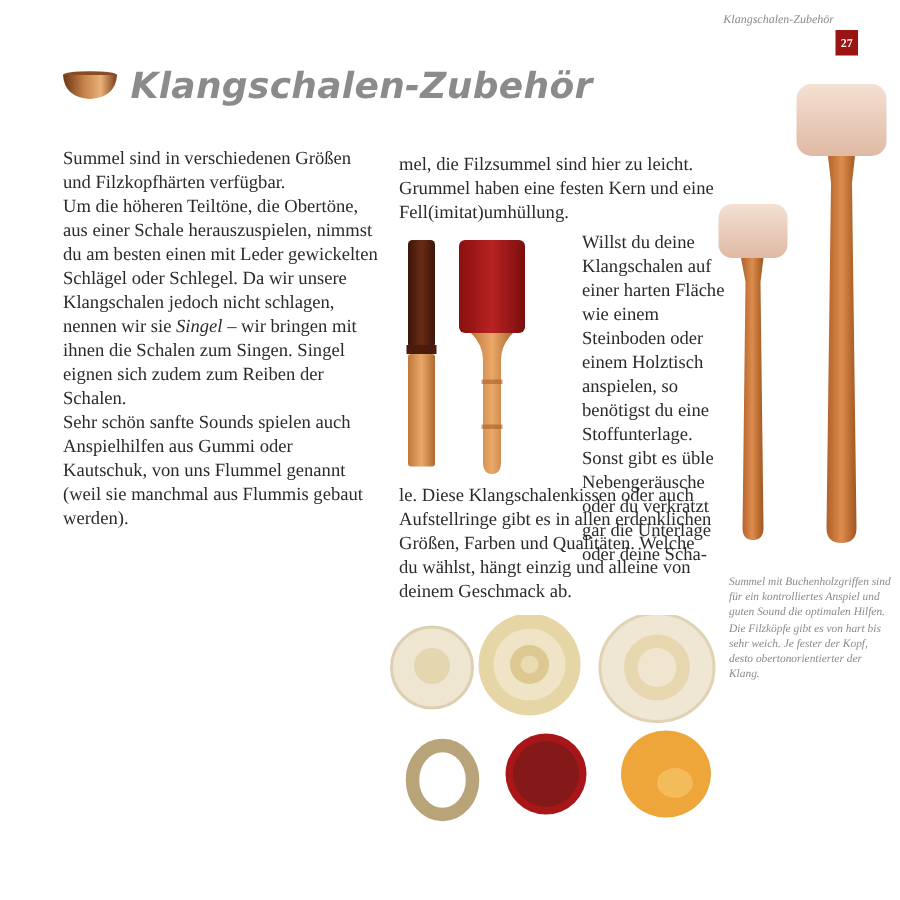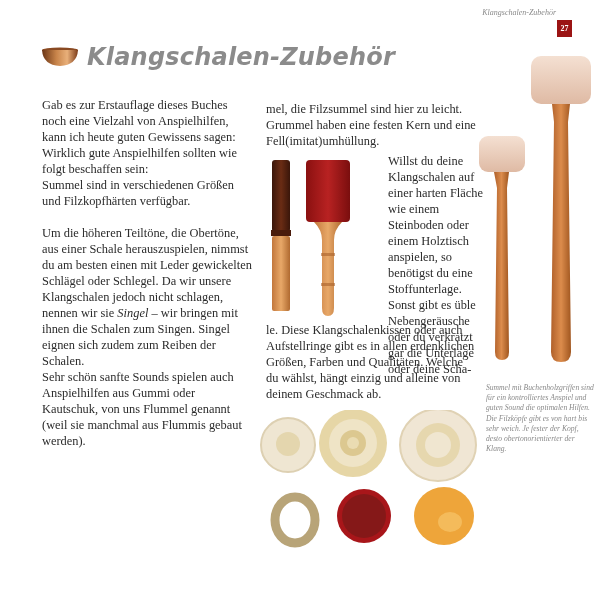--- a/index.html
+++ b/index.html
@@ -9,21 +9,21 @@
          font-family:"Liberation Serif", serif; }
   .page-num { position:absolute; top:20px; right:28px; width:15px; height:17px; background:#9b1414; color:#fff;
          font-size:8px; font-weight:bold; text-align:center; line-height:17px; font-family:"Liberation Serif", serif; }
   .title-wrap { position:absolute; top:43px; left:41px; display:flex; align-items:center; }
   .bowl { width:38px; height:20px; position:relative; margin-right:8px; }
   .bowl svg { display:block; }
   .title { font-family:"DejaVu Sans", sans-serif; font-style:italic; font-weight:bold; font-size:24px; color:#8b8b8b;
            letter-spacing:0.2px; }
   .col { position:absolute; font-family:"Liberation Serif", serif; font-size:12.4px; line-height:16px; color:#2b2b2b; }
   .col p { margin:0; }
-  .col p.gap { margin-top:16px; }
+  .col p.gap { }
   .col1 { left:42px; top:97px; width:212px; }
   .col2-top { left:266px; top:101px; width:212px;font-family:Liberation Serif, serif; }
   .col2-wrap { left:388px; top:153px; width:102px; }
   .col2-bottom { left:266px; top:322px; width:212px; }
   .caption { position:absolute; left:486px; top:383px; width:110px; font-family:"Liberation Serif", serif;
              font-style:italic; font-size:7.6px; line-height:10.2px; color:#8a8a8a; }
   em { font-style:italic; }
   .img { position:absolute; }
 </style>
 </head>
@@ -46,21 +46,20 @@
         </linearGradient>
       </defs>
       <ellipse cx="19" cy="3" rx="18" ry="2.5" fill="#8a4a22"></ellipse>
       <path d="M1 3 Q2 18 19 19 Q36 18 37 3 Z" fill="url(#bg)"></path>
     </svg>
   </span>
   <span class="title">Klangschalen-Zubehör</span>
 </div>
 
 <div class="col col1">
-  <p>Gab es zur Erstauflage dieses Buches noch eine Vielzahl von Anspielhilfen, kann ich heute guten Gewissens sagen: Wirklich gute Anspielhilfen sollten wie folgt beschaffen sein:</p>
   <p>Summel sind in verschiedenen Größen und Filzkopfhärten verfügbar.</p>
   <p class="gap"><span>Um die höheren Teiltöne, die Obertöne, aus einer Schale herauszuspielen, nimmst du am besten einen mit Leder gewickelten Schlägel oder Schlegel. Da wir unsere Klangschalen jedoch nicht schlagen, nennen wir sie </span><em>Singel</em><span> – wir bringen mit ihnen die Schalen zum Singen. Singel eignen sich zudem zum Reiben der Schalen.</span></p>
   <p>Sehr schön sanfte Sounds spielen auch Anspielhilfen aus Gummi oder Kautschuk, von uns Flummel genannt (weil sie manchmal aus Flummis gebaut werden).</p>
 
 </div>
 
 <div class="col col2-top">
   <p>mel, die Filzsummel sind hier zu leicht. Grummel haben eine festen Kern und eine Fell(imitat)umhüllung.</p>
 </div>
 

